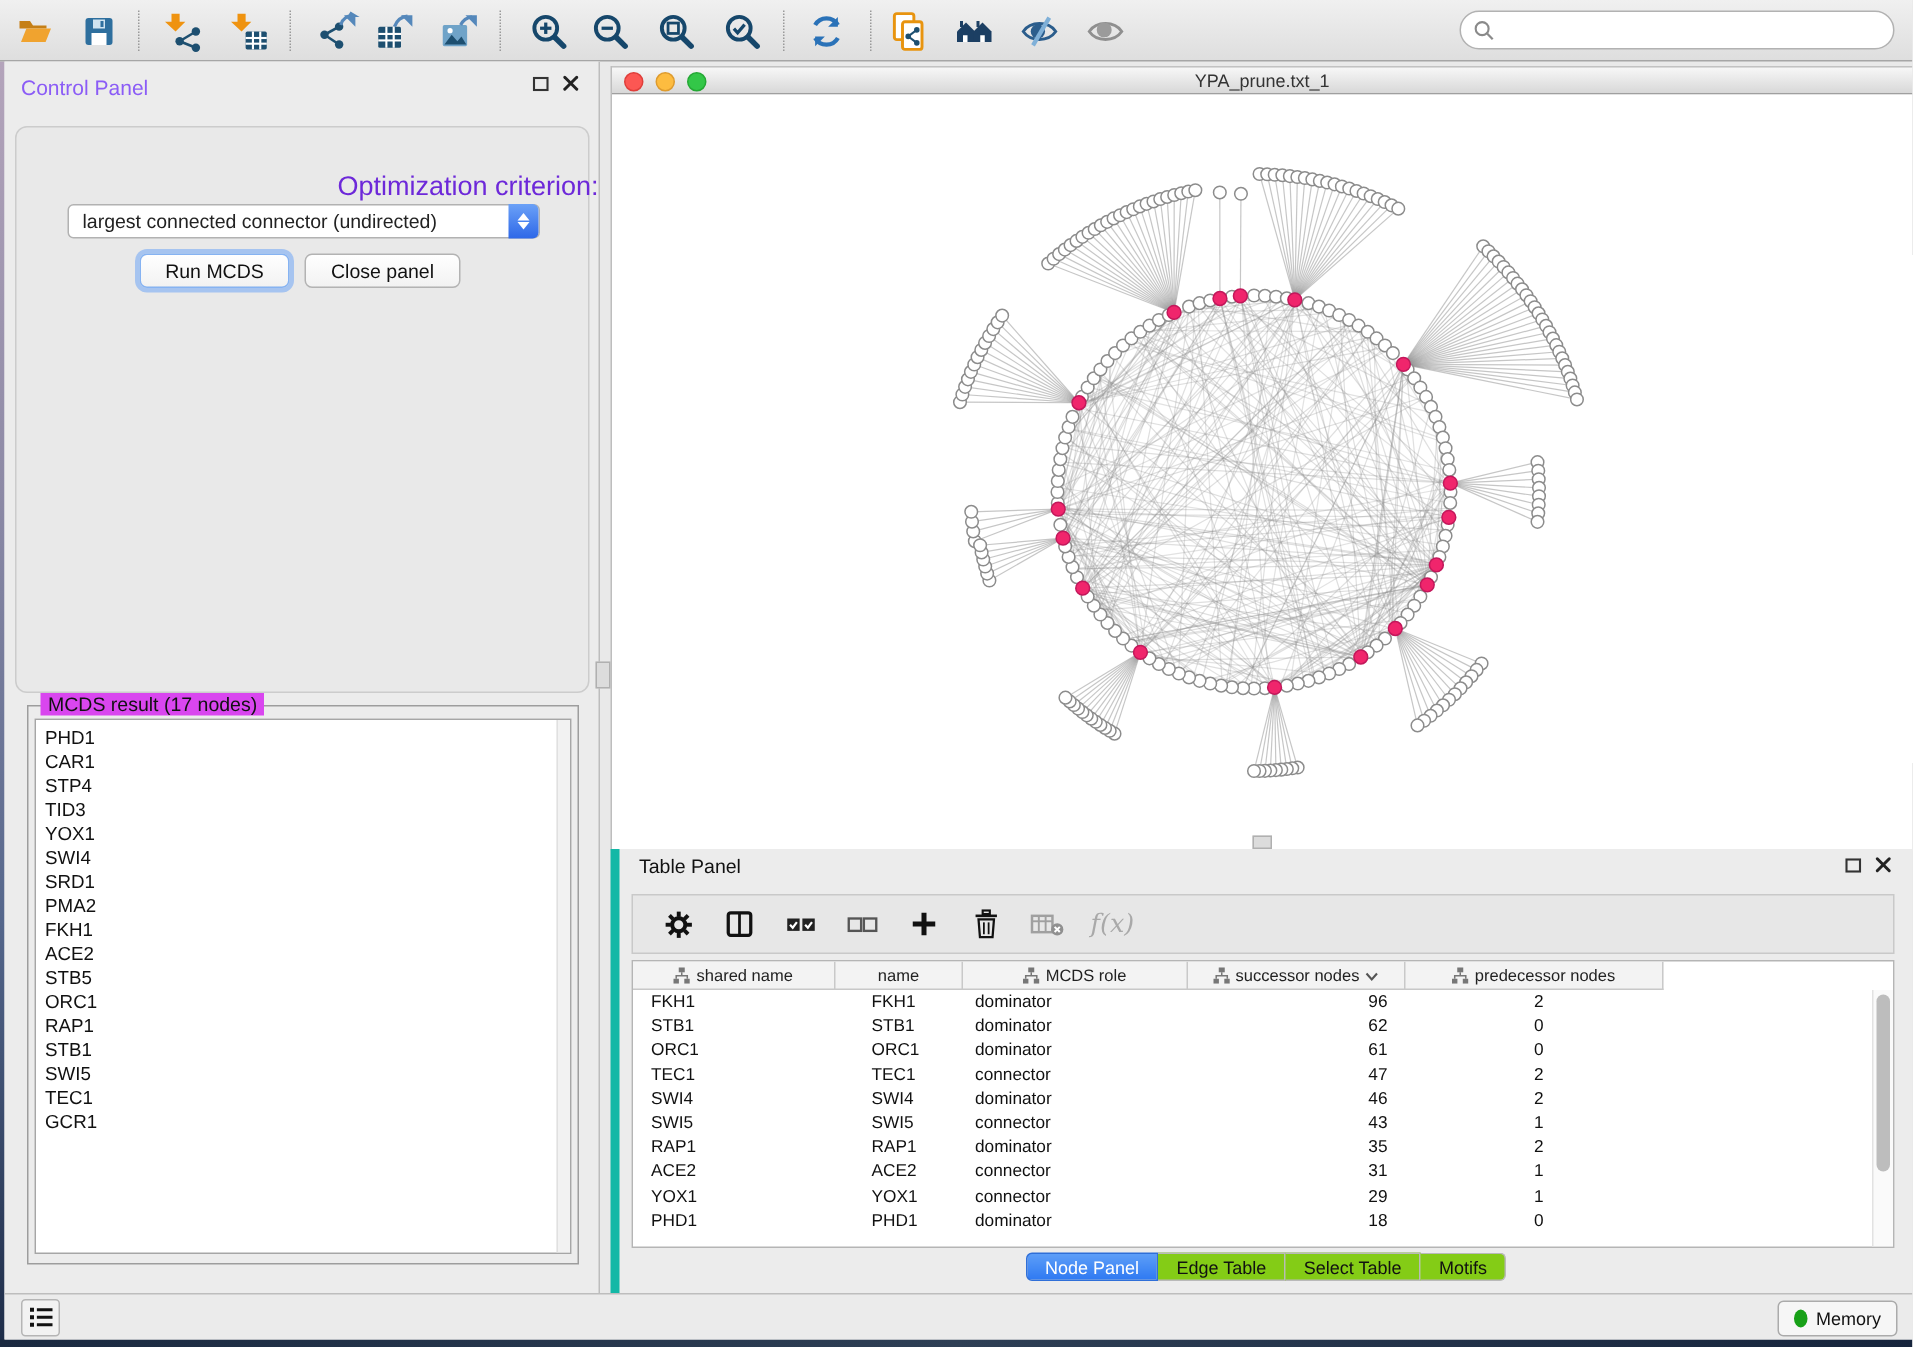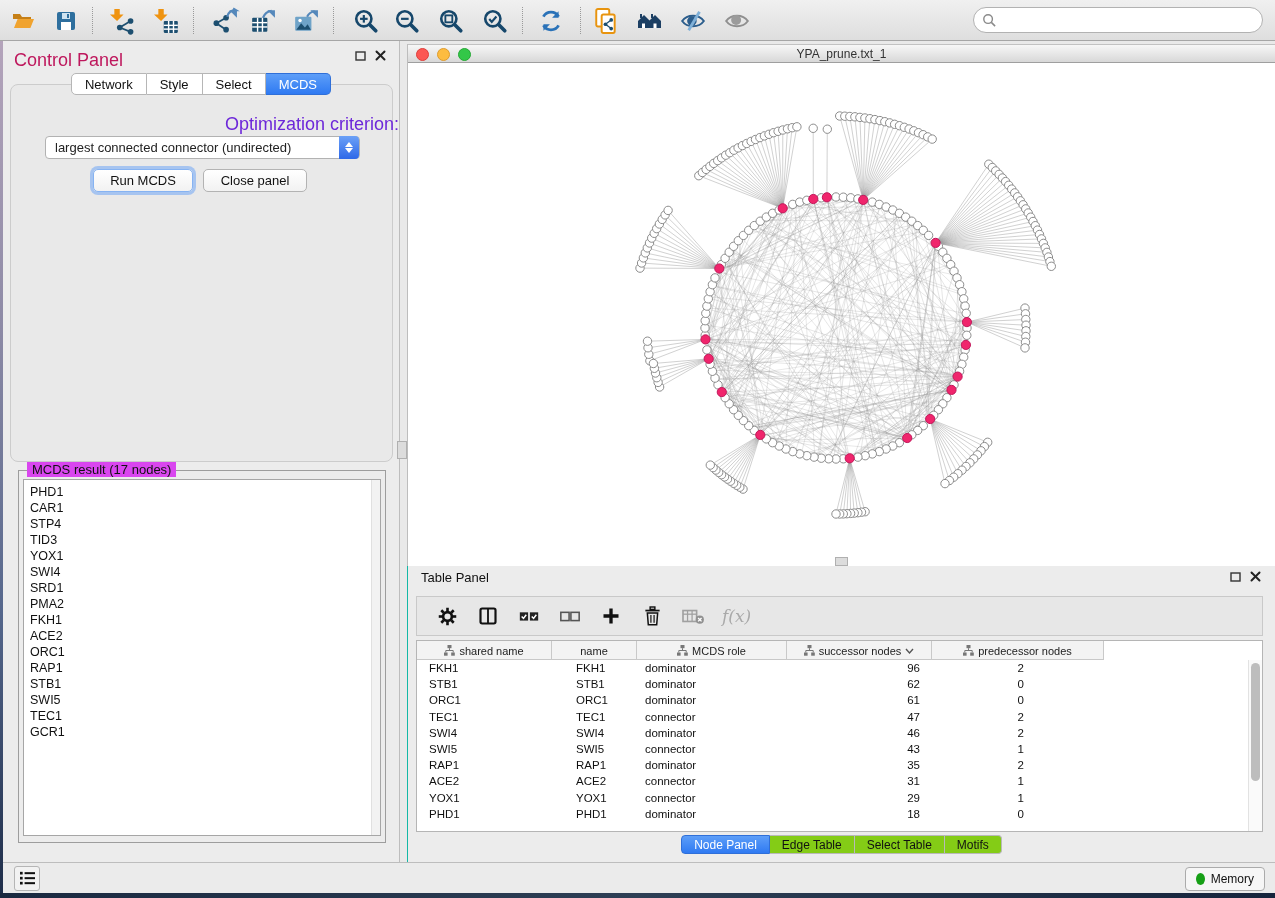--- a/index.html
+++ b/index.html
@@ -17,21 +17,21 @@
   .toolbar { position:absolute; left:0; top:0; width:1275px; height:41px;
     background:linear-gradient(#f0f0f0,#dedede); border-bottom:1px solid #a6a6a6; }
   .tbtn { position:absolute; top:6px; width:30px; height:30px; display:flex; align-items:center; justify-content:center; }
   .tsep { position:absolute; top:7px; height:27px; border-left:1px dotted #9a9a9a; }
   .search-box { position:absolute; left:973px; top:7px; width:290px; height:26px; background:#fff;
     border:1px solid #b2b2b2; border-radius:13px; display:flex; align-items:center; padding-left:8px; }
   .search-box input { border:none; outline:none; flex:1; height:20px; font-size:13px; background:transparent; }
 
   
   .control-panel { position:absolute; left:3px; top:41px; width:397px; height:821px; background:#ececec; border-right:1px solid #bdbdbd; }
-  .cp-title { position:absolute; left:11px; top:9px; font-size:18px; color:#be185d; }
+  .cp-title { position:absolute; left:11px; top:9px; font-size:14px; color:#8b5cf6; }
   .win-icons { position:absolute; top:9px; display:flex; gap:9px; align-items:center; }
   .cp-inner { position:absolute; left:7px; top:43px; width:383px; height:378px; background:#e9e9e9;
     border:1px solid #cccccc; border-radius:8px; }
   .tabbar { position:absolute; left:0; right:0; top:32px; display:flex; justify-content:center; }
   .tab { height:22px; line-height:22px; padding:0 13px; font-size:13px; background:#fff;
     border:1px solid #b6b6b6; border-left:none; color:#111; }
   .tab:first-child { border-left:1px solid #b6b6b6; border-radius:5px 0 0 5px; }
   .tab:last-child { border-radius:0 5px 5px 0; }
   .tab.sel { background:linear-gradient(#5d9ef8,#2f7af2); color:#fff; border-color:#2f6fd8; }
   .opt-label { position:absolute; left:0; right:0; top:73px; text-align:right; font-size:18px; color:#6d28d9; }
@@ -59,21 +59,21 @@
   .light { width:13px; height:13px; border-radius:50%; }
   .nw-title { position:absolute; left:0; right:0; top:2px; text-align:center; font-size:12px; color:#333; }
   .nw-canvas { position:absolute; left:0; top:19px; right:0; bottom:0; background:#fff; }
   .nw-canvas svg { position:absolute; left:0; top:0; }
 
   
   .h-split-handle { position:absolute; left:835px; top:557px; width:13px; height:9px; background:#dcdcdc; border:1px solid #b0b0b0; }
   .v-split-handle { position:absolute; left:397px; top:441px; width:10px; height:18px; background:#dcdcdc; border:1px solid #b0b0b0; }
 
   
-  .table-panel { position:absolute; left:407px; top:566px; width:868px; height:296px; background:#ececec; border-left:1px solid #14b8a6; }
+  .table-panel { position:absolute; left:407px; top:566px; width:868px; height:296px; background:#ececec; border-left:6px solid #14b8a6; }
   .tp-title { position:absolute; left:13px; top:4px; font-size:13px; color:#111; }
   .tp-toolbar { position:absolute; left:8px; top:30px; right:12px; height:40px; background:#e7e7e7; border:1px solid #c9c9c9;
     display:flex; align-items:center; gap:17px; padding-left:18px; }
   .tp-toolbar .ibtn { display:flex; align-items:center; justify-content:center; width:24px; height:24px; }
   .fx { font-family:"DejaVu Serif", serif; font-style:italic; font-size:17px; color:#a9a9a9; }
   .tview { position:absolute; left:8px; top:74px; right:12px; height:192px; background:#fff; border:1px solid #b5b5b5; overflow:hidden; }
   .thead { position:absolute; left:0; top:0; height:19px; display:flex; background:#f3f3f3; border-bottom:1px solid #c8c8c8; }
   .th { height:19px; font-size:11px; color:#222; display:flex; align-items:center; justify-content:center; gap:4px;
     border-right:1px solid #c9c9c9; }
   .c0{width:135px}.c1{width:85px}.c2{width:150px}.c3{width:145px}.c4{width:172px}
@@ -286,26 +286,20 @@
         <rect x="1" y="1" width="9" height="8" stroke="#333" stroke-width="1.4" fill="none"></rect>
       </svg>
       <svg width="11" height="11" viewBox="0 0 11 11">
         <g stroke="#222" stroke-width="2" stroke-linecap="round">
             <line x1="1.5" y1="1.5" x2="9.5" y2="9.5"></line>
             <line x1="9.5" y1="1.5" x2="1.5" y2="9.5"></line>
           </g>
       </svg>
     </div>
     <div class="cp-inner"></div>
-    <div class="tabbar">
-      <div class="tab">Network</div>
-      <div class="tab">Style</div>
-      <div class="tab">Select</div>
-      <div class="tab sel">MCDS</div>
-    </div>
     <div class="opt-label">Optimization criterion:</div>
     <div class="dropdown">
       <span class="val">largest connected connector (undirected)</span>
       <span class="dd-step">
         <svg width="8" height="5" viewBox="0 0 8 5">
             <path d="M0,5 L4,0 L8,5 Z" fill="#fff"></path>
           </svg>
         <svg width="8" height="5" viewBox="0 0 8 5">
             <path d="M0,0 L4,5 L8,0 Z" fill="#fff"></path>
           </svg>
@@ -321,20 +315,21 @@
             <li>PHD1</li>
             <li>CAR1</li>
             <li>STP4</li>
             <li>TID3</li>
             <li>YOX1</li>
             <li>SWI4</li>
             <li>SRD1</li>
             <li>PMA2</li>
             <li>FKH1</li>
             <li>ACE2</li>
+            <li>STB5</li>
             <li>ORC1</li>
             <li>RAP1</li>
             <li>STB1</li>
             <li>SWI5</li>
             <li>TEC1</li>
             <li>GCR1</li>
           </ul>
         <div class="list-scroll"></div>
       </div>
     </div>

